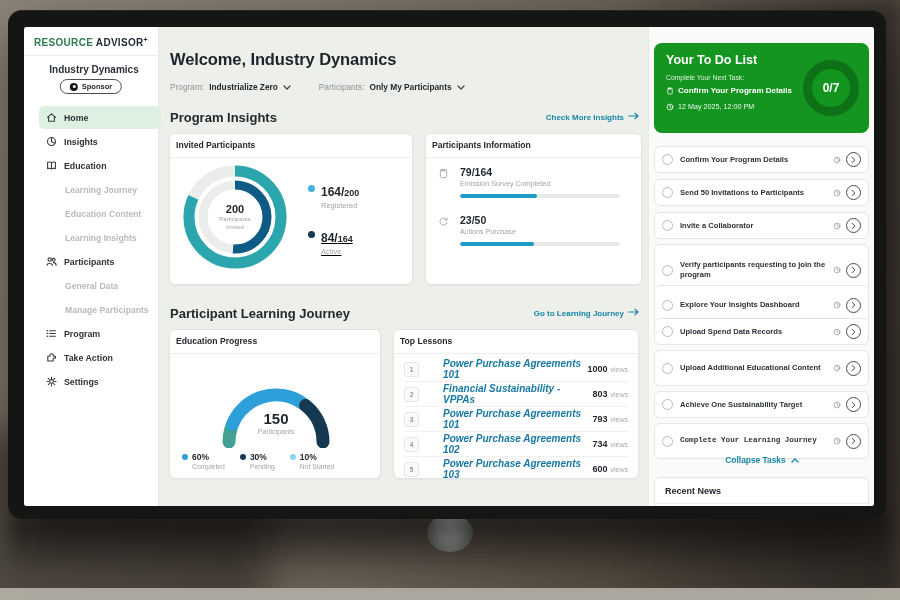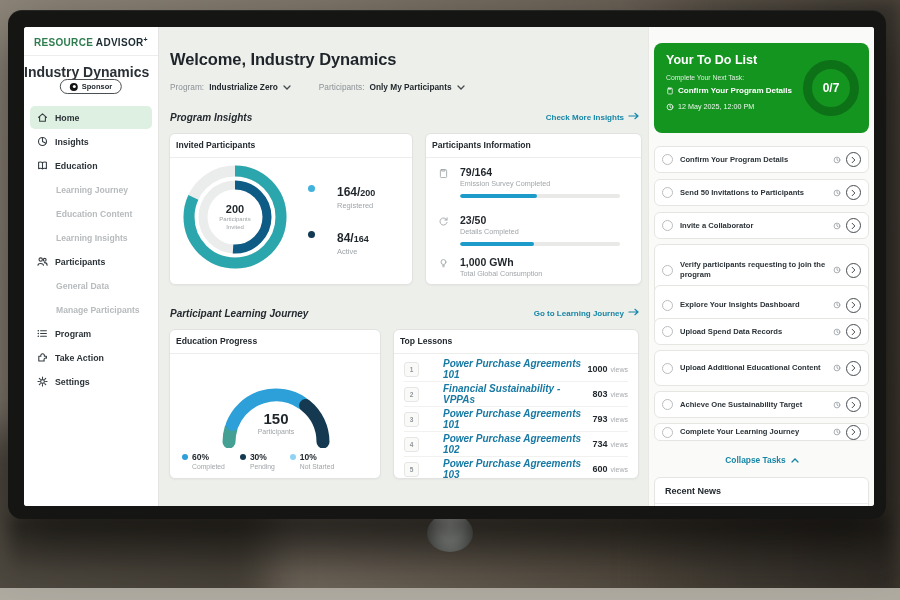--- a/index.html
+++ b/index.html
@@ -22,59 +22,59 @@
   .monitor{position:absolute;left:8px;top:10px;width:878px;height:508px;background:#151514;
     border-radius:14px;box-shadow:0 26px 55px rgba(0,0,0,.5);border-top:1px solid rgba(255,255,255,.07);}
   .screen{position:absolute;left:16px;top:16px;width:850px;height:479px;background:#edefeb;
     border-radius:3px;overflow:hidden;}
   
   .sidebar{position:absolute;left:0;top:0;width:134px;height:479px;background:#fff;border-right:1px solid #e4e5e2;}
   .logo{position:absolute;left:0;top:9px;width:134px;text-align:center;font-size:10px;font-weight:bold;letter-spacing:.3px;color:#1d2b33;}
   .logo .p1{color:#2e7d4f;}
   .logo sup{font-size:7px;}
   .sb-divider{position:absolute;top:28px;left:0;width:134px;border-top:1px solid #ededeb;}
-  .org{position:absolute;top:37px;left:0;width:140px;text-align:left;font-size:14px;font-weight:bold;color:#2a3036;}
+  .org{position:absolute;top:37px;left:0;width:140px;text-align:center;font-size:10px;font-weight:bold;color:#2a3036;}
   .sponsor{position:absolute;top:52px;left:50%;transform:translateX(-50%);display:inline-flex;align-items:center;gap:4px;
     border:1px solid #4a4f52;border-radius:9px;padding:2px 9px;font-size:7.5px;font-weight:bold;color:#23292e;background:#fff;white-space:nowrap;}
   .sponsor-dot{width:8px;height:8px;border-radius:50%;background:#141414;position:relative;flex:none;}
   .sponsor-dot::after{content:"";position:absolute;left:2.5px;top:2.5px;width:3px;height:3px;border-radius:50%;background:#fff;}
-  .nav{position:absolute;top:78px;left:0;width:134px;}
+  .nav{position:absolute;top:78px;left:9px;width:134px;}
   .nav-item{display:flex;align-items:center;gap:7px;height:23px;margin:1px 6px;padding:0 7px;border-radius:5px;
     font-size:8.8px;font-weight:bold;color:#2c3338;white-space:nowrap;}
   .nav-item.active{background:#def0e1;}
   .nav-item.sub{padding-left:26px;color:#b7bbbd;font-size:8.6px;}
   .nav-item svg{width:11px;height:11px;stroke:#373e43;fill:none;stroke-width:1.1;stroke-linecap:round;stroke-linejoin:round;flex:none;}
   
   .main{position:absolute;left:135px;top:0;width:489px;height:479px;}
   .welcome{position:absolute;left:11px;top:23px;font-size:16.5px;font-weight:800;color:#1e2429;letter-spacing:-.1px;}
   .filters{position:absolute;left:11px;top:55px;display:flex;gap:28px;align-items:center;font-size:8.3px;white-space:nowrap;}
   .filter{display:flex;align-items:center;gap:5px;}
   .filter-label{color:#8d9296;}
   .filter-value{font-weight:bold;color:#23292e;}
   .chev-down svg,.chev-up svg{width:8px;height:5px;stroke:#45494c;fill:none;stroke-width:1.3;stroke-linecap:round;}
   .section-head{position:absolute;left:11px;right:9px;height:12px;display:flex;justify-content:space-between;align-items:center;}
   .sec1{top:84px;} .sec2{top:280px;}
-  .section-title{font-size:10px;font-weight:bold;color:#23292e;font-style:italic;}
+  .section-title{font-size:13px;font-weight:bold;color:#23292e;}
   .section-link{font-size:8px;font-weight:bold;color:#1786a6;display:flex;align-items:center;gap:4px;}
   .arrow-r svg{width:11px;height:8px;stroke:#1786a6;fill:none;stroke-width:1.2;stroke-linecap:round;stroke-linejoin:round;}
   .card{position:absolute;background:#fff;border:1px solid #e2e3e0;border-radius:6px;box-shadow:0 1px 2px rgba(0,0,0,.04);box-sizing:border-box;}
   .card-head{height:23px;line-height:23px;padding:0 6px;font-size:8.6px;font-weight:bold;color:#23292e;border-bottom:1px solid #ededeb;}
   #card-invited{left:10px;top:106px;width:244px;height:152px;}
   #card-info{left:266px;top:106px;width:217px;height:152px;}
   #card-edu{left:10px;top:302px;width:212px;height:150px;}
   #card-lessons{left:234px;top:302px;width:246px;height:150px;}
   
   .donut-wrap{position:absolute;left:12px;top:30px;width:106px;height:106px;}
   .donut{width:106px;height:106px;}
   .donut circle{fill:none;}
   .donut .track{stroke:#ebedec;}
   .donut-center{position:absolute;inset:0;display:flex;flex-direction:column;align-items:center;justify-content:center;text-align:center;}
   .donut-val{font-size:11px;font-weight:800;color:#1f252a;}
   .donut-lab{font-size:6px;color:#9fa4a6;line-height:1.35;}
-  .leg-item{position:absolute;left:138px;display:flex;gap:22px;}
+  .leg-item{position:absolute;left:138px;display:flex;gap:6px;}
   .leg-dot{width:7px;height:7px;border-radius:50%;margin-top:3px;flex:none;}
   .leg-big{font-size:12px;font-weight:800;color:#1f252a;}
   .leg-small{font-size:9px;font-weight:800;color:#1f252a;}
   .leg-lab{font-size:7.5px;color:#a0a5a8;margin-top:1px;}
   
   .info-row{position:absolute;left:12px;right:12px;}
   .info-row svg{position:absolute;left:0;top:2px;width:11px;height:11px;stroke:#a3a8ab;fill:none;stroke-width:1;stroke-linecap:round;stroke-linejoin:round;}
   .info-text{margin-left:22px;}
   .info-value{font-size:10.5px;font-weight:800;color:#1f252a;}
   .info-label{font-size:7.2px;color:#a0a5a8;margin-top:1px;}
@@ -259,21 +259,21 @@
             <div class="donut-lab">Invited</div>
           </div>
         </div>
         <div class="leg-item" style="top:48px;">
           <span class="leg-dot" style="background-color: rgb(65, 178, 220);"></span>
           <span>
             <span class="leg-big">164/</span><span class="leg-small">200</span>
             <div class="leg-lab">Registered</div>
           </span>
         </div>
-        <div class="leg-item" style="top:94px;">
+        <div class="leg-item" style="top:94px;text-decoration:underline;">
           <span class="leg-dot" style="background-color: rgb(18, 58, 82);"></span>
           <span>
             <span class="leg-big">84/</span><span class="leg-small">164</span>
             <div class="leg-lab">Active</div>
           </span>
         </div>
       </div>
 
       <div class="card" id="card-info">
         <div class="card-head">Participants Information</div>
@@ -290,35 +290,25 @@
               <div class="bar-fill" style="background-color: rgb(30, 156, 201); width: 48%;"></div>
             </div>
         </div>
         <div class="info-row" style="top:80px;">
           <svg viewBox="0 0 12 12">
               <path d="M9.6 4.3 A3.9 3.9 0 1 0 9.9 6.9"></path>
               <path d="M9.9 1.9 V4.4 H7.4"></path>
             </svg>
           <div class="info-text">
             <div class="info-value">23/50</div>
-            <div class="info-label">Details Completed</div>
+            <div class="info-label">Actions Purchase</div>
           </div>
           <div class="bar">
               <div class="bar-fill" style="background-color: rgb(30, 156, 201); width: 46%;"></div>
             </div>
-        </div>
-        <div class="info-row" style="top:122px;">
-          <svg viewBox="0 0 12 12">
-              <circle cx="6" cy="4.4" r="2.7"></circle>
-              <path d="M5 8 h2 M5.3 9.5 h1.4"></path>
-            </svg>
-          <div class="info-text">
-            <div class="info-value">1,000 GWh</div>
-            <div class="info-label">Total Global Consumption</div>
-          </div>
         </div>
       </div>
 
       <div class="section-head sec2">
         <span class="section-title">Participant Learning Journey</span>
         <span class="section-link">
           <span>Go to Learning Journey</span>
           <span class="arrow-r"><svg viewBox="0 0 12 8">
                 <path d="M1 4 H10.5 M7.5 1 L11 4 L7.5 7"></path>
               </svg></span>
@@ -536,21 +526,21 @@
               <circle cx="5.5" cy="5.5" r="4"></circle>
               <path d="M5.5 3.3 V5.6 L7.1 6.6"></path>
             </svg>
           </span>
         <span class="task-go">
             <svg viewBox="0 0 6.5 10">
               <path d="M1.5 1.5 L5 5 L1.5 8.5"></path>
             </svg>
           </span>
       </div>
-      <div class="task" style="top:396px;height:18px;">
+      <div class="task" style="top:396px;height:36px;font-family:Liberation Mono, monospace;">
         <span class="task-check"></span>
         <span class="task-label">Complete Your Learning Journey</span>
         <span class="task-clock">
             <svg viewBox="0 0 11 11">
               <circle cx="5.5" cy="5.5" r="4"></circle>
               <path d="M5.5 3.3 V5.6 L7.1 6.6"></path>
             </svg>
           </span>
         <span class="task-go">
             <svg viewBox="0 0 6.5 10">

